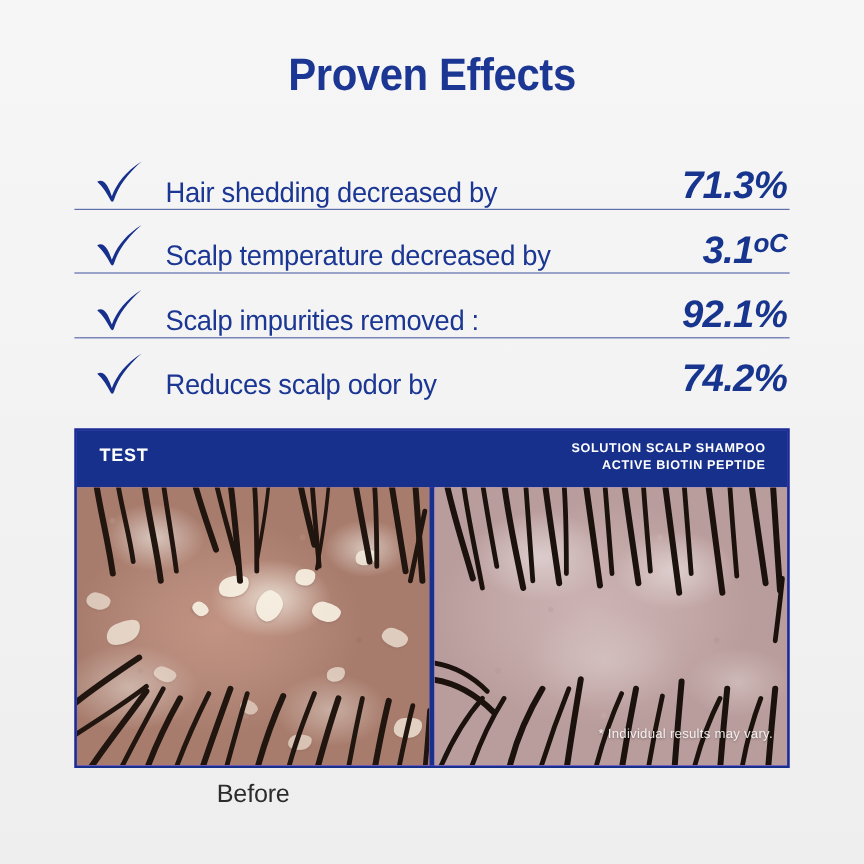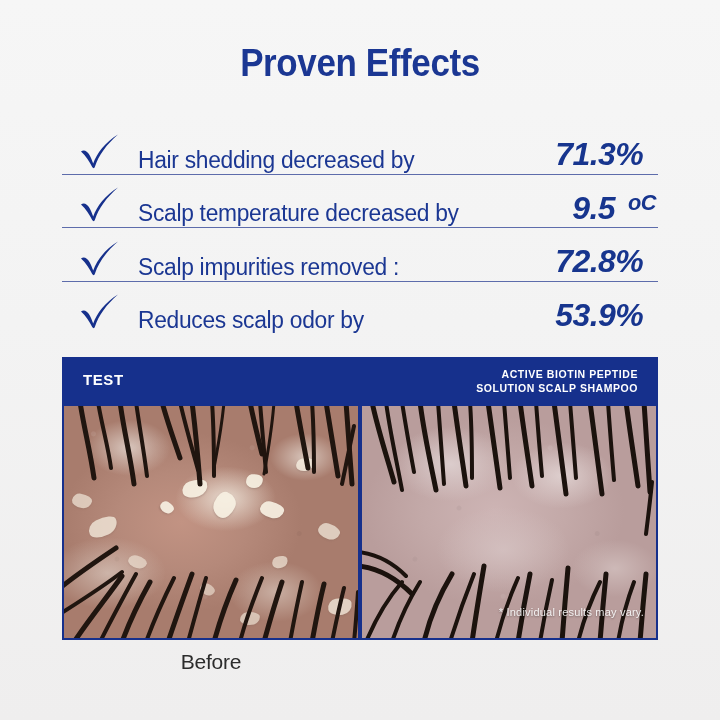--- a/index.html
+++ b/index.html
@@ -83,21 +83,20 @@
     font-style: italic;
     color: #17358e;
     letter-spacing: -0.6px;
     white-space: nowrap;
     padding-right: 2px;
   }
   .claim-value .deg {
     font-size: 0.68em;
     vertical-align: 0.42em;
     letter-spacing: -0.5px;
-    margin-left: 13px;
   }
 
   
   .panel {
     position: absolute;
     left: 62px;
     top: 357px;
     width: 596px;
     height: 283px;
     background: #8b5cf6;
@@ -242,52 +241,52 @@
       <div class="claim-value"><span>71.3%</span><span class="deg"></span></div>
     </div>
 
     <div class="claim-row">
       <div class="check-cell">
         <svg width="44" height="38" viewBox="0 0 44 38" aria-hidden="true">
           <path d="M3 19.5 C6 17.5 9 19 11.5 23 C13 25.6 14 28.4 15.2 31.5 C19 21 27 10.5 40 2.5 C28.5 12.5 20.5 23.5 17 34.5 C16.4 36.4 15.2 36.8 14.2 35 C11.5 30 8 24 3 19.5 Z" fill="#16308c"></path>
         </svg>
       </div>
       <div class="claim-label">Scalp temperature decreased by</div>
-      <div class="claim-value"><span>9.5</span><span class="deg">oC</span></div>
+      <div class="claim-value"><span>3.1</span><span class="deg">oC</span></div>
     </div>
 
     <div class="claim-row">
       <div class="check-cell">
         <svg width="44" height="38" viewBox="0 0 44 38" aria-hidden="true">
           <path d="M3 19.5 C6 17.5 9 19 11.5 23 C13 25.6 14 28.4 15.2 31.5 C19 21 27 10.5 40 2.5 C28.5 12.5 20.5 23.5 17 34.5 C16.4 36.4 15.2 36.8 14.2 35 C11.5 30 8 24 3 19.5 Z" fill="#16308c"></path>
         </svg>
       </div>
       <div class="claim-label">Scalp impurities removed :</div>
-      <div class="claim-value"><span>72.8%</span><span class="deg"></span></div>
+      <div class="claim-value"><span>92.1%</span><span class="deg"></span></div>
     </div>
 
     <div class="claim-row">
       <div class="check-cell">
         <svg width="44" height="38" viewBox="0 0 44 38" aria-hidden="true">
           <path d="M3 19.5 C6 17.5 9 19 11.5 23 C13 25.6 14 28.4 15.2 31.5 C19 21 27 10.5 40 2.5 C28.5 12.5 20.5 23.5 17 34.5 C16.4 36.4 15.2 36.8 14.2 35 C11.5 30 8 24 3 19.5 Z" fill="#16308c"></path>
         </svg>
       </div>
       <div class="claim-label">Reduces scalp odor by</div>
-      <div class="claim-value"><span>53.9%</span><span class="deg"></span></div>
+      <div class="claim-value"><span>74.2%</span><span class="deg"></span></div>
     </div>
 
   </div>
 
   <div class="panel">
 
     <div class="panel-head">
       <div class="test-tag">TEST</div>
       <div class="product-name">
+        <div>SOLUTION SCALP SHAMPOO</div>
         <div>ACTIVE BIOTIN PEPTIDE</div>
-        <div>SOLUTION SCALP SHAMPOO</div>
       </div>
     </div>
 
     <div class="photos">
 
       <div class="photo before">
         <div class="skin before-skin"></div>
         <div class="grain"></div>
         <div class="flakes">
           <div class="flake" style="left:118px; top:74px; width:26px; height:17px; transform:rotate(-18deg);"></div>

